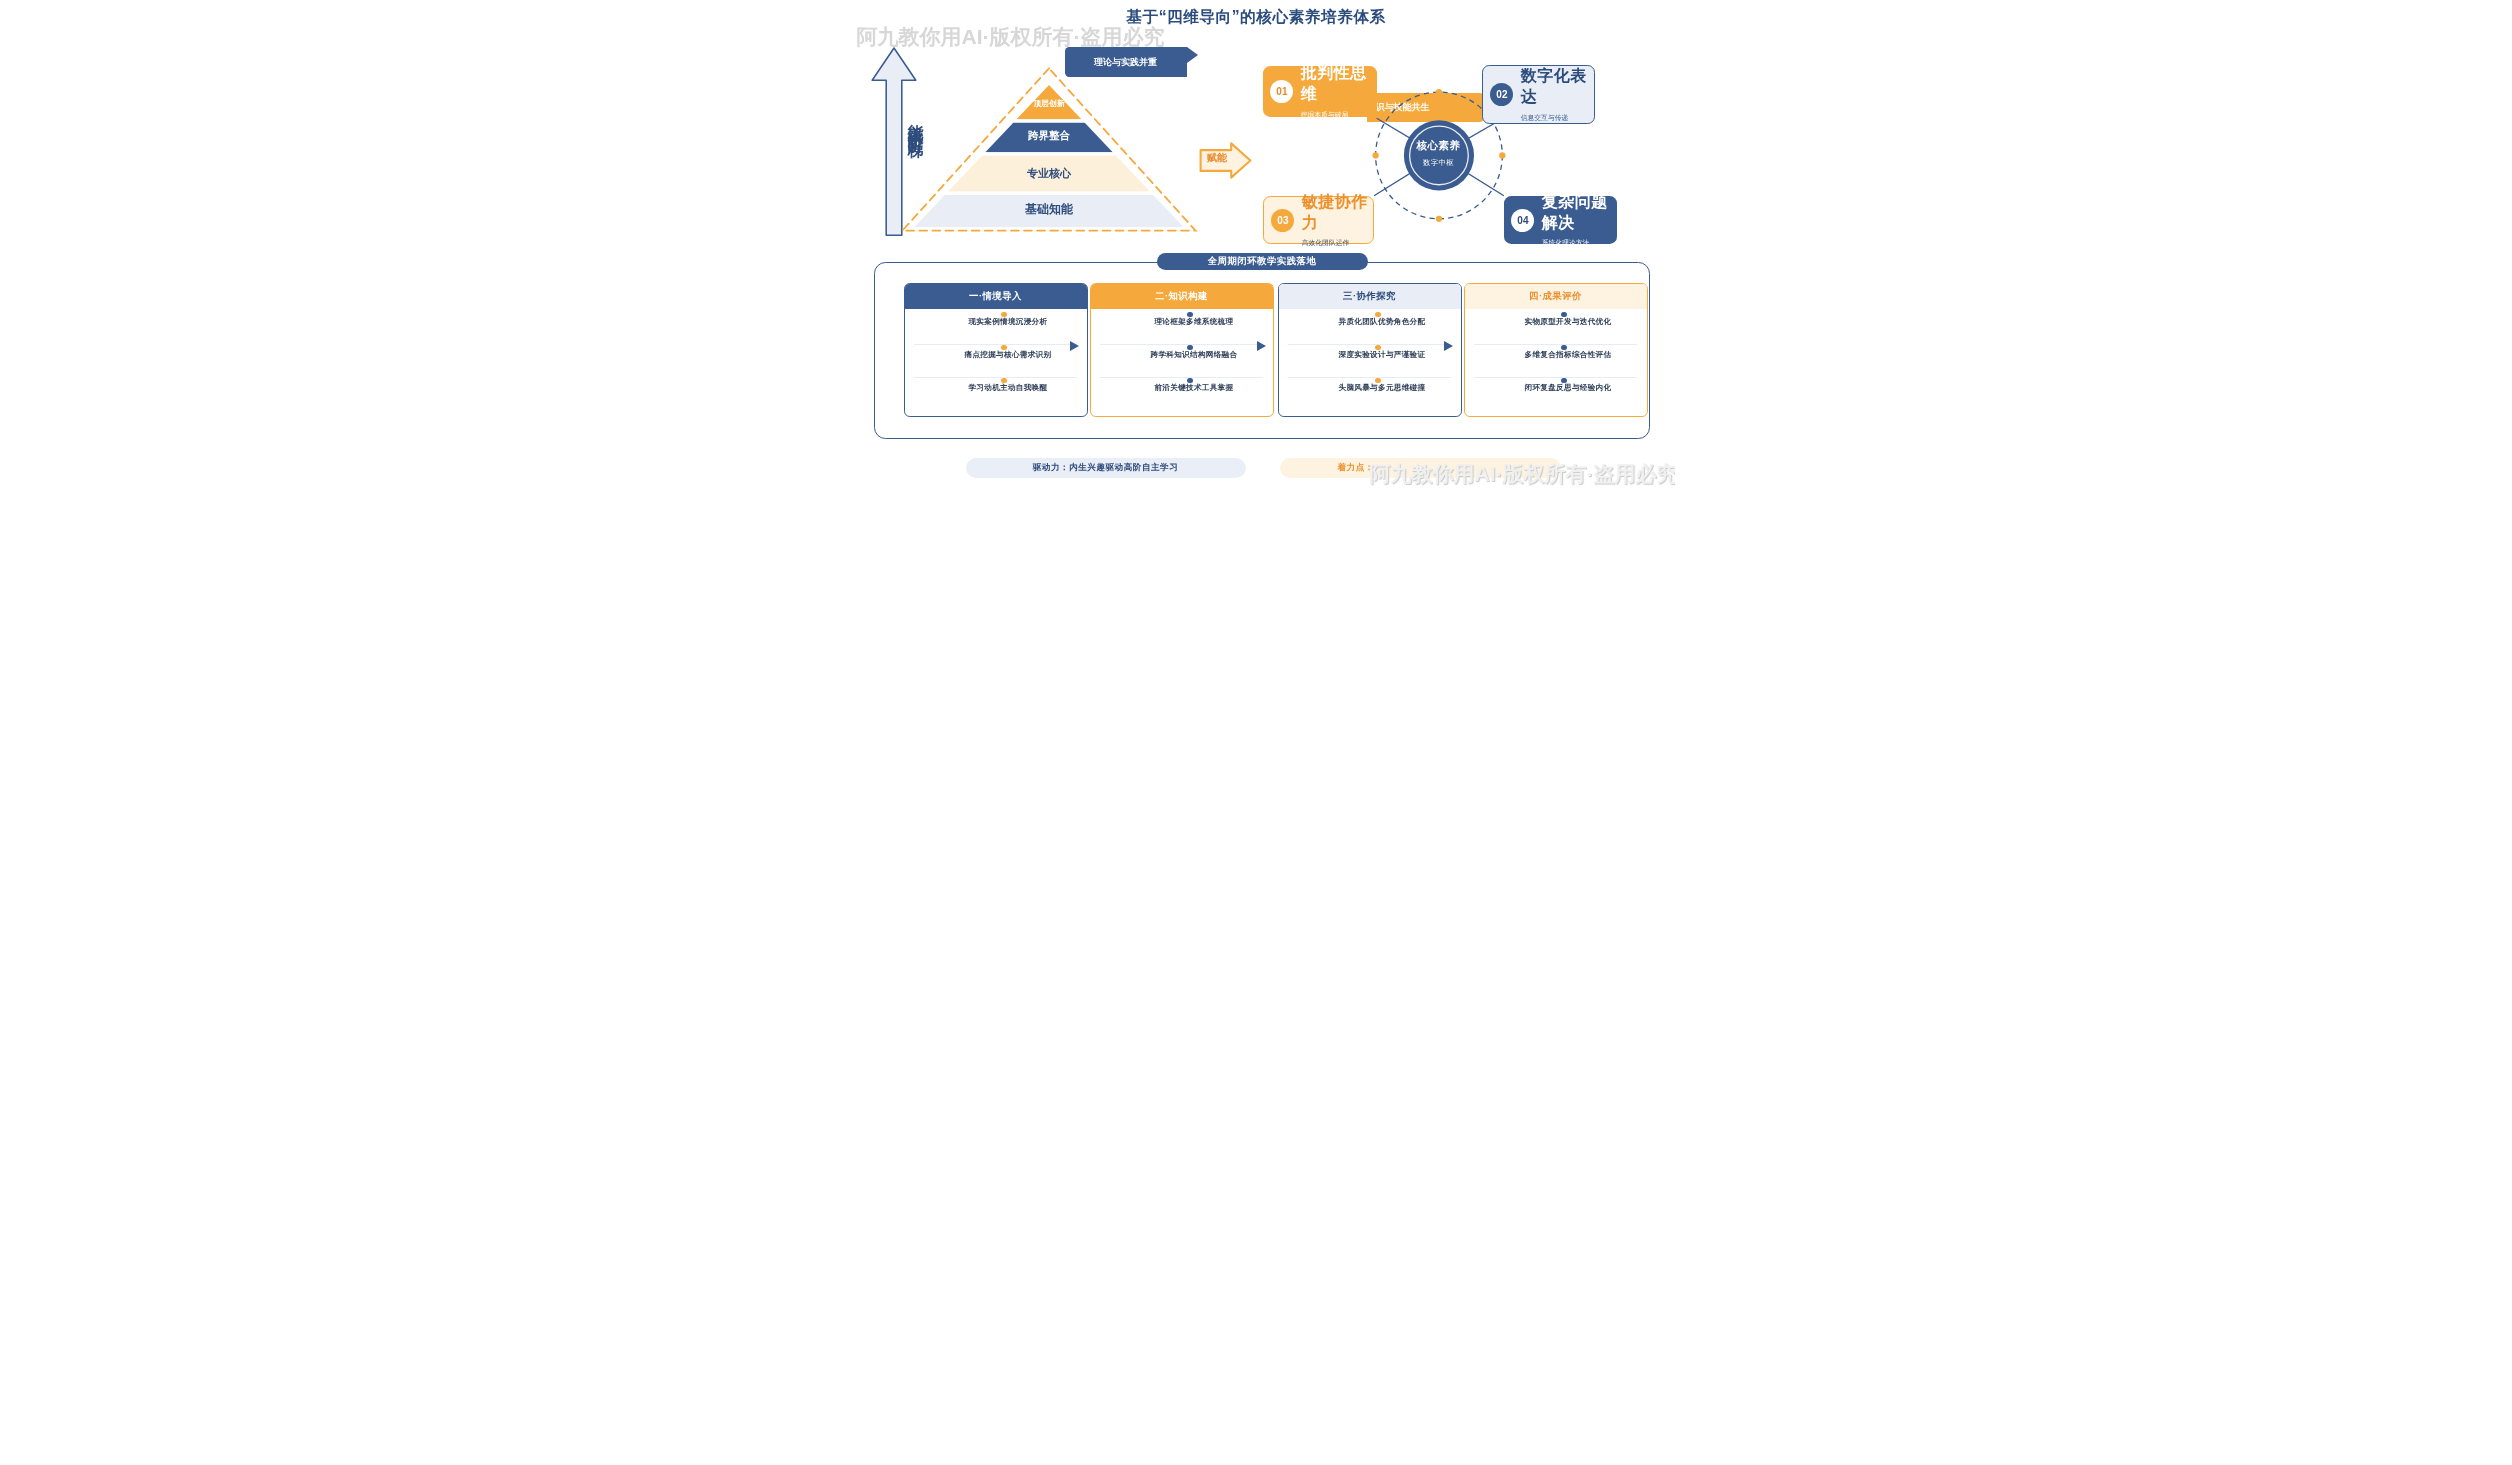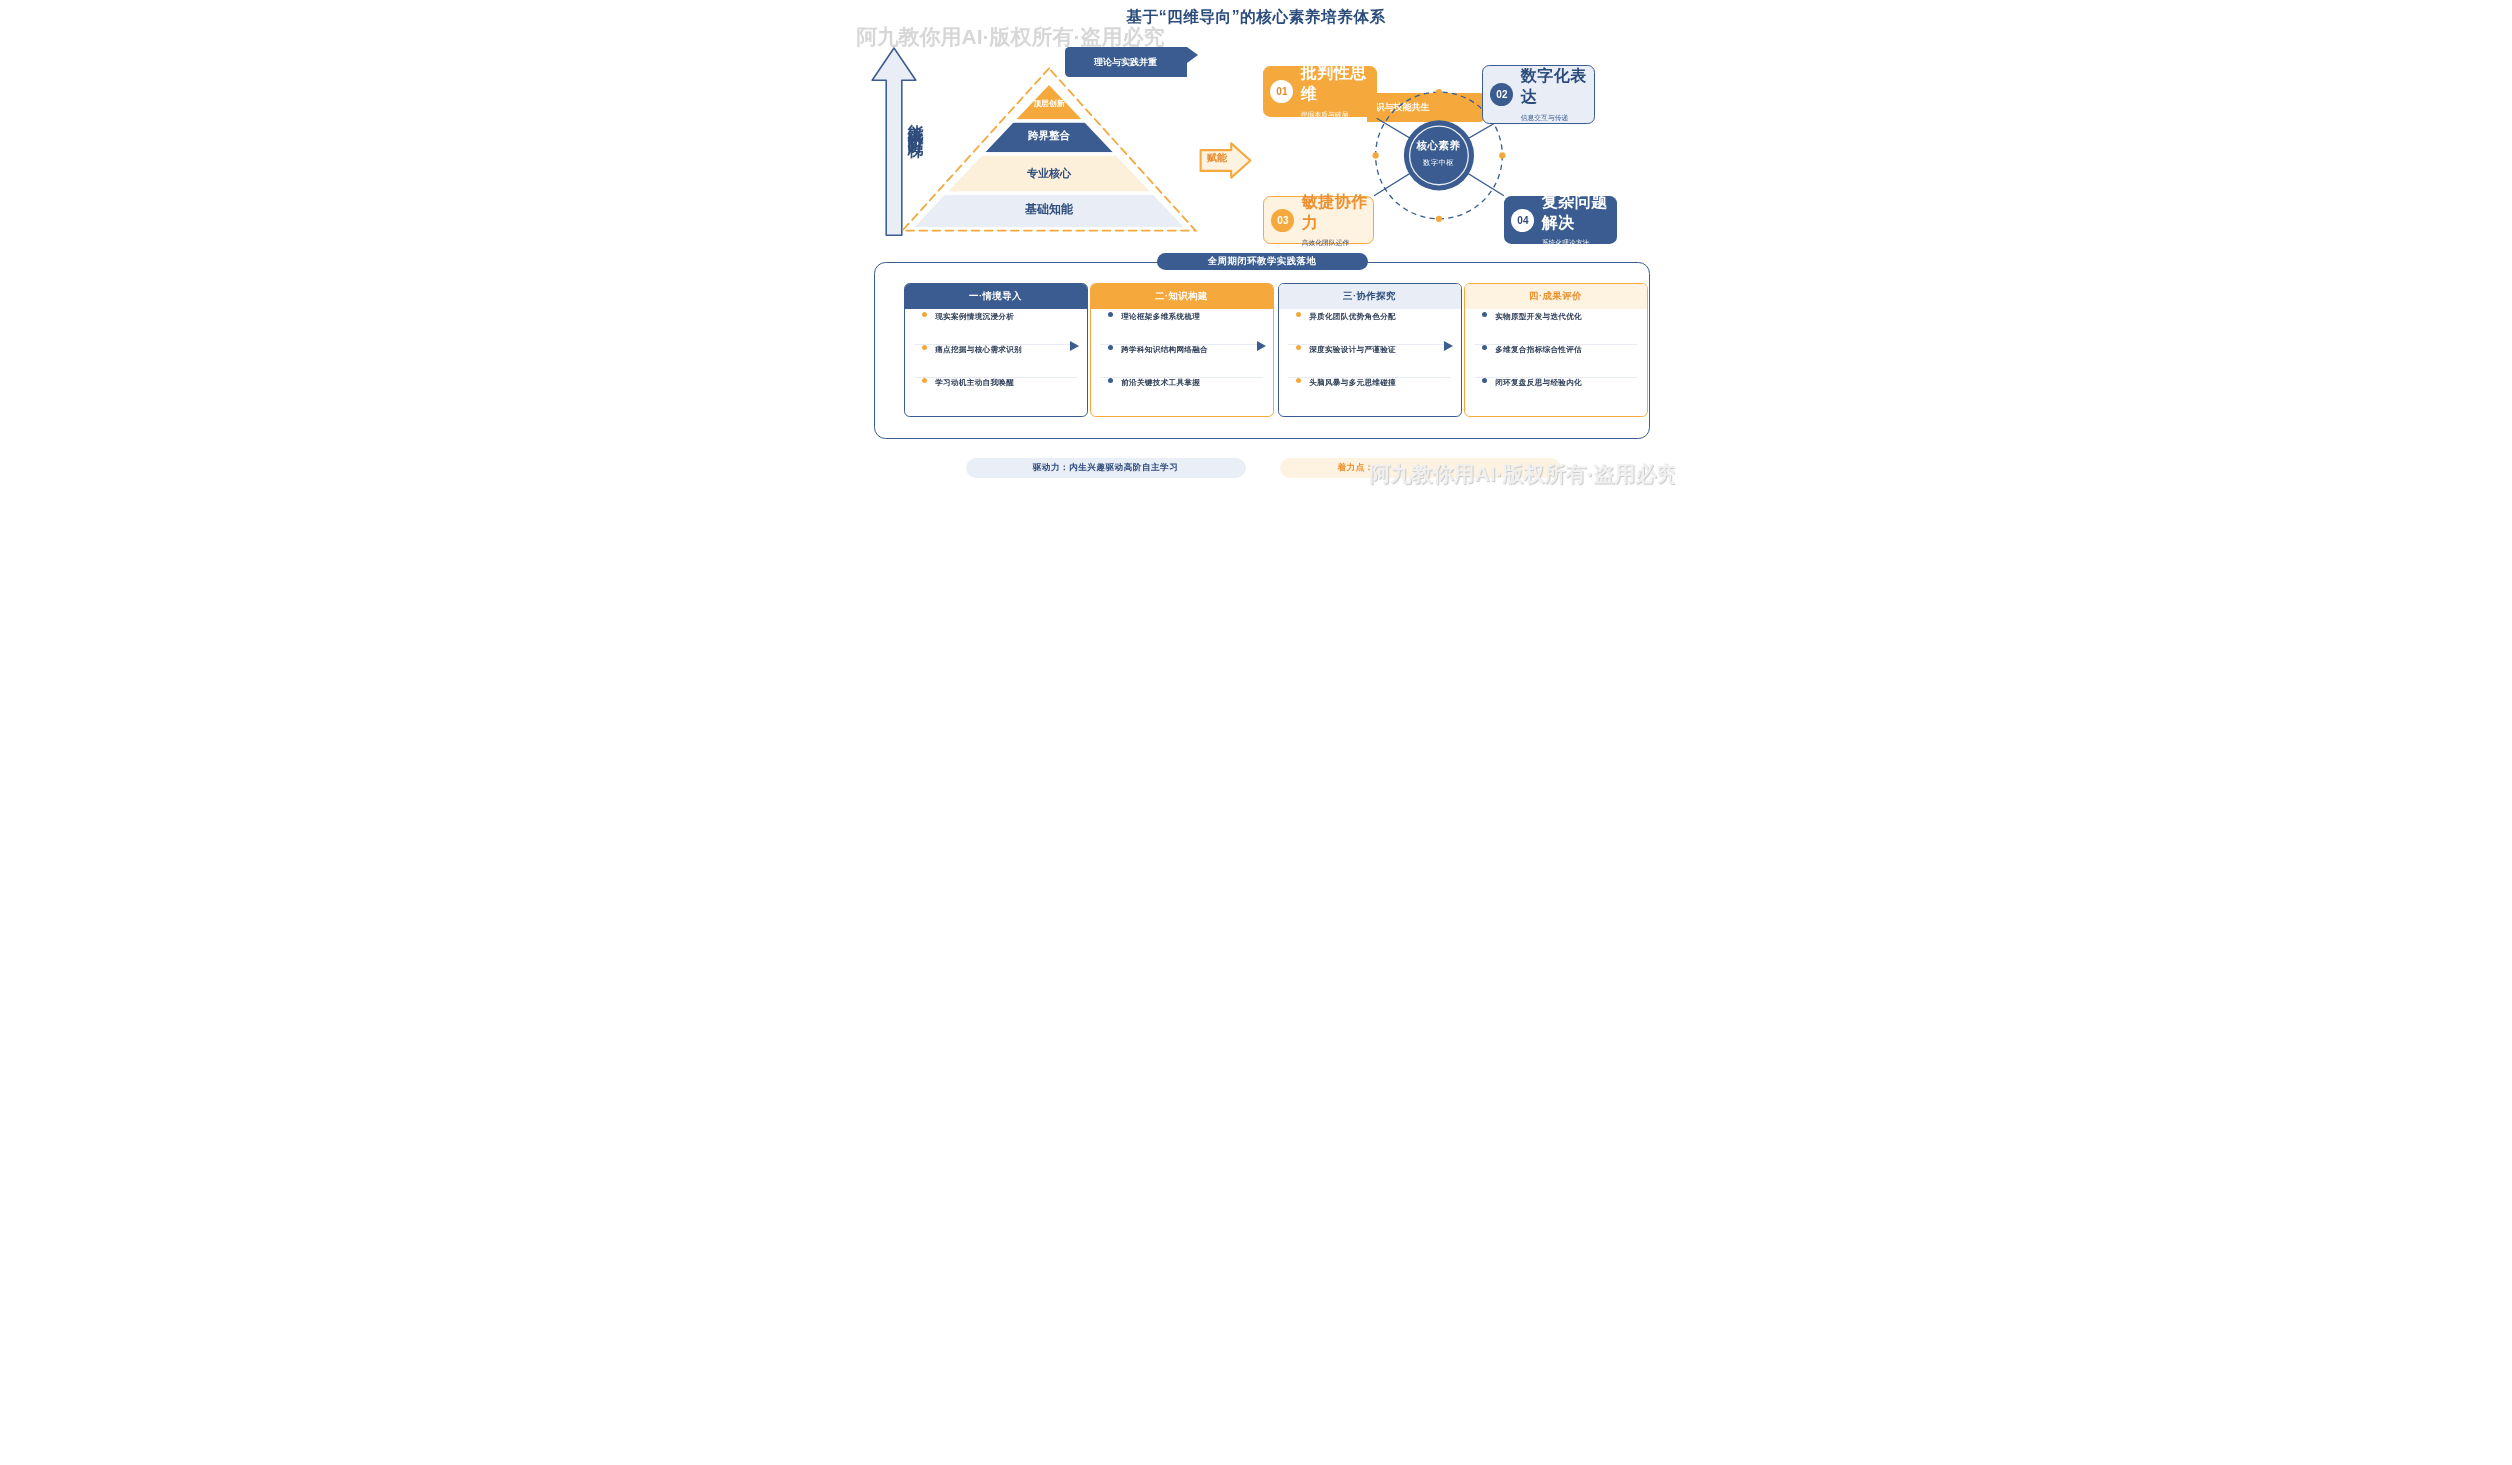--- a/index.html
+++ b/index.html
@@ -118,21 +118,21 @@
   .col-head {
     height:24.6px; border-radius:4.2px 4.2px 0 0; flex:0 0 24.6px;
     display:flex; align-items:center; justify-content:center;
     font-size:9.4px; font-weight:800; letter-spacing:0.5px;
   }
   .col-1 .col-head { background:#3A5C90; color:#fff; }
   .col-2 .col-head { background:#F5A93C; color:#fff; }
   .col-3 .col-head { background:#E9EDF5; color:#2B4C7D; }
   .col-4 .col-head { background:#FDF3E0; color:#ED8F2D; }
   .col-body { flex:1; padding:3.1px 0; }
-  .item { display:flex; align-items:flex-start; height:32px; padding-left:17px; }
+  .item { display:flex; align-items:center; height:32px; padding-left:17px;flex-direction:column; }
   .bullet { width:5.8px; height:5.8px; border-radius:50%; flex:0 0 5.8px; }
   .b-orange { background:#F5A93C; }
   .b-blue   { background:#3A5C90; }
   .item-text { margin-left:7.9px; font-size:7.6px; font-weight:600; color:#31415A; letter-spacing:0.3px; }
   .divider { height:1px; background:#E7ECF4; margin:0 9.4px; }
 
   .flow-arrow {
     top:341px; width:0; height:0; z-index:2;
     border-left:9.4px solid #3A5C90;
     border-top:5.8px solid transparent; border-bottom:5.8px solid transparent;

